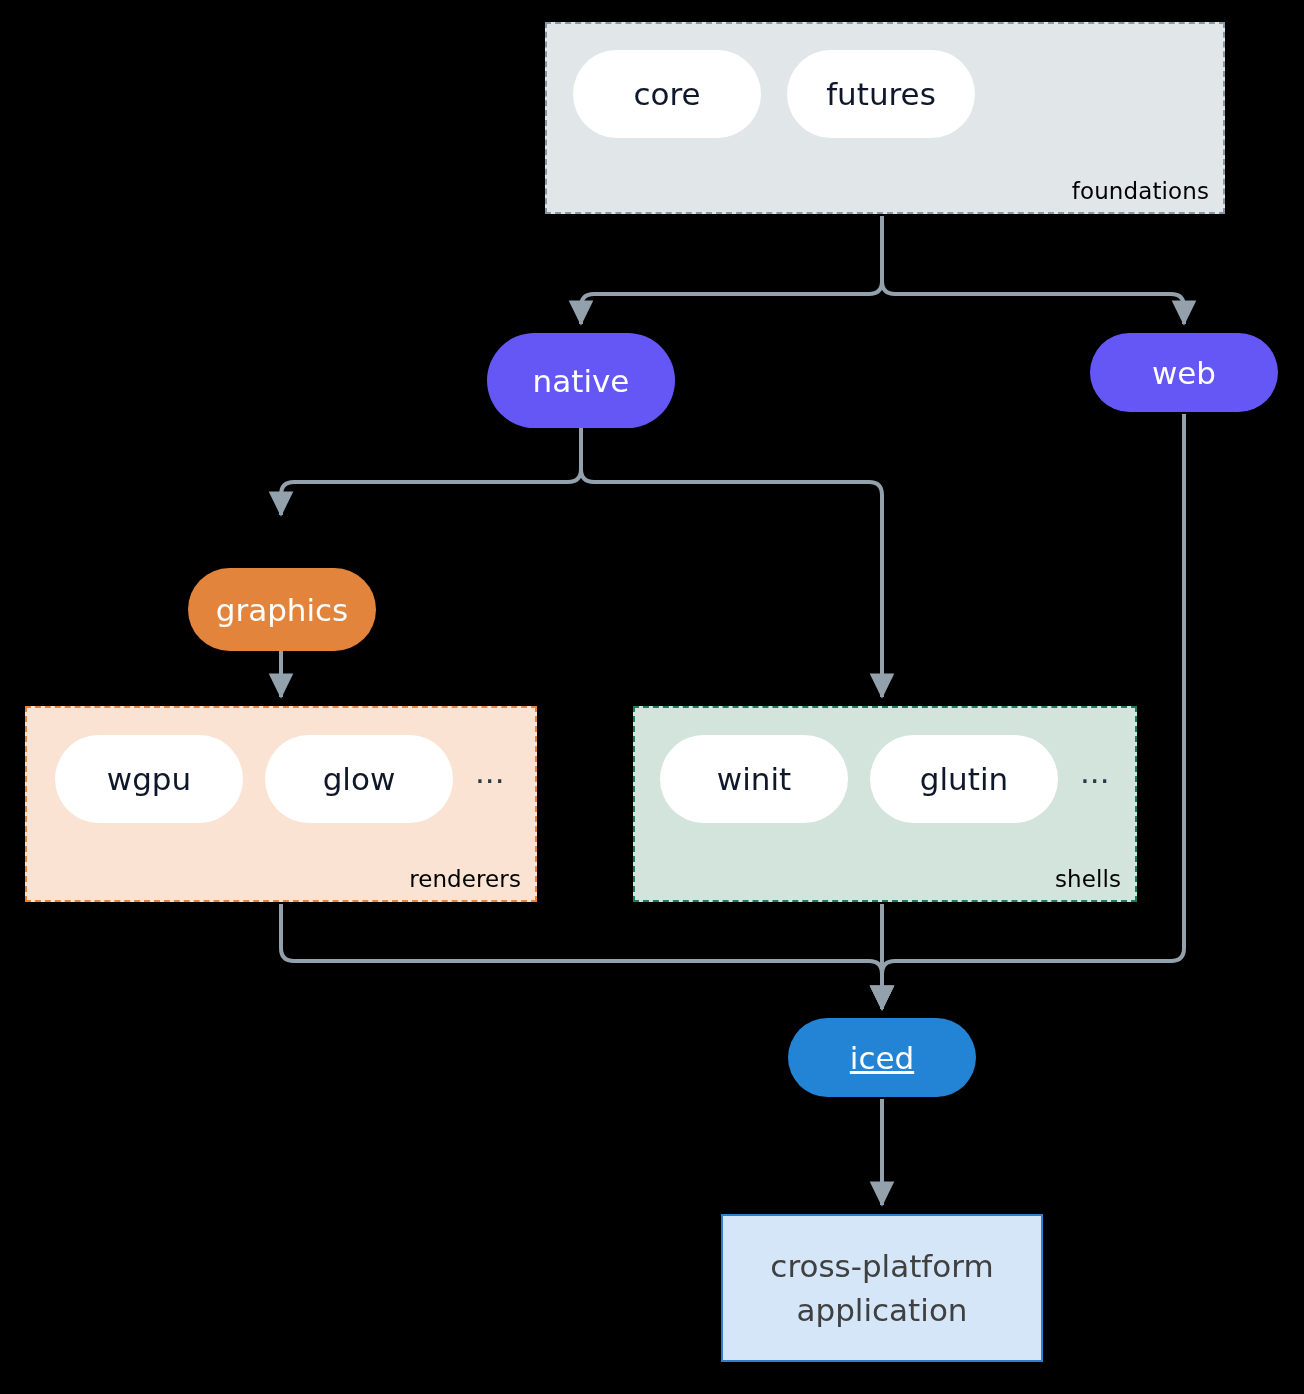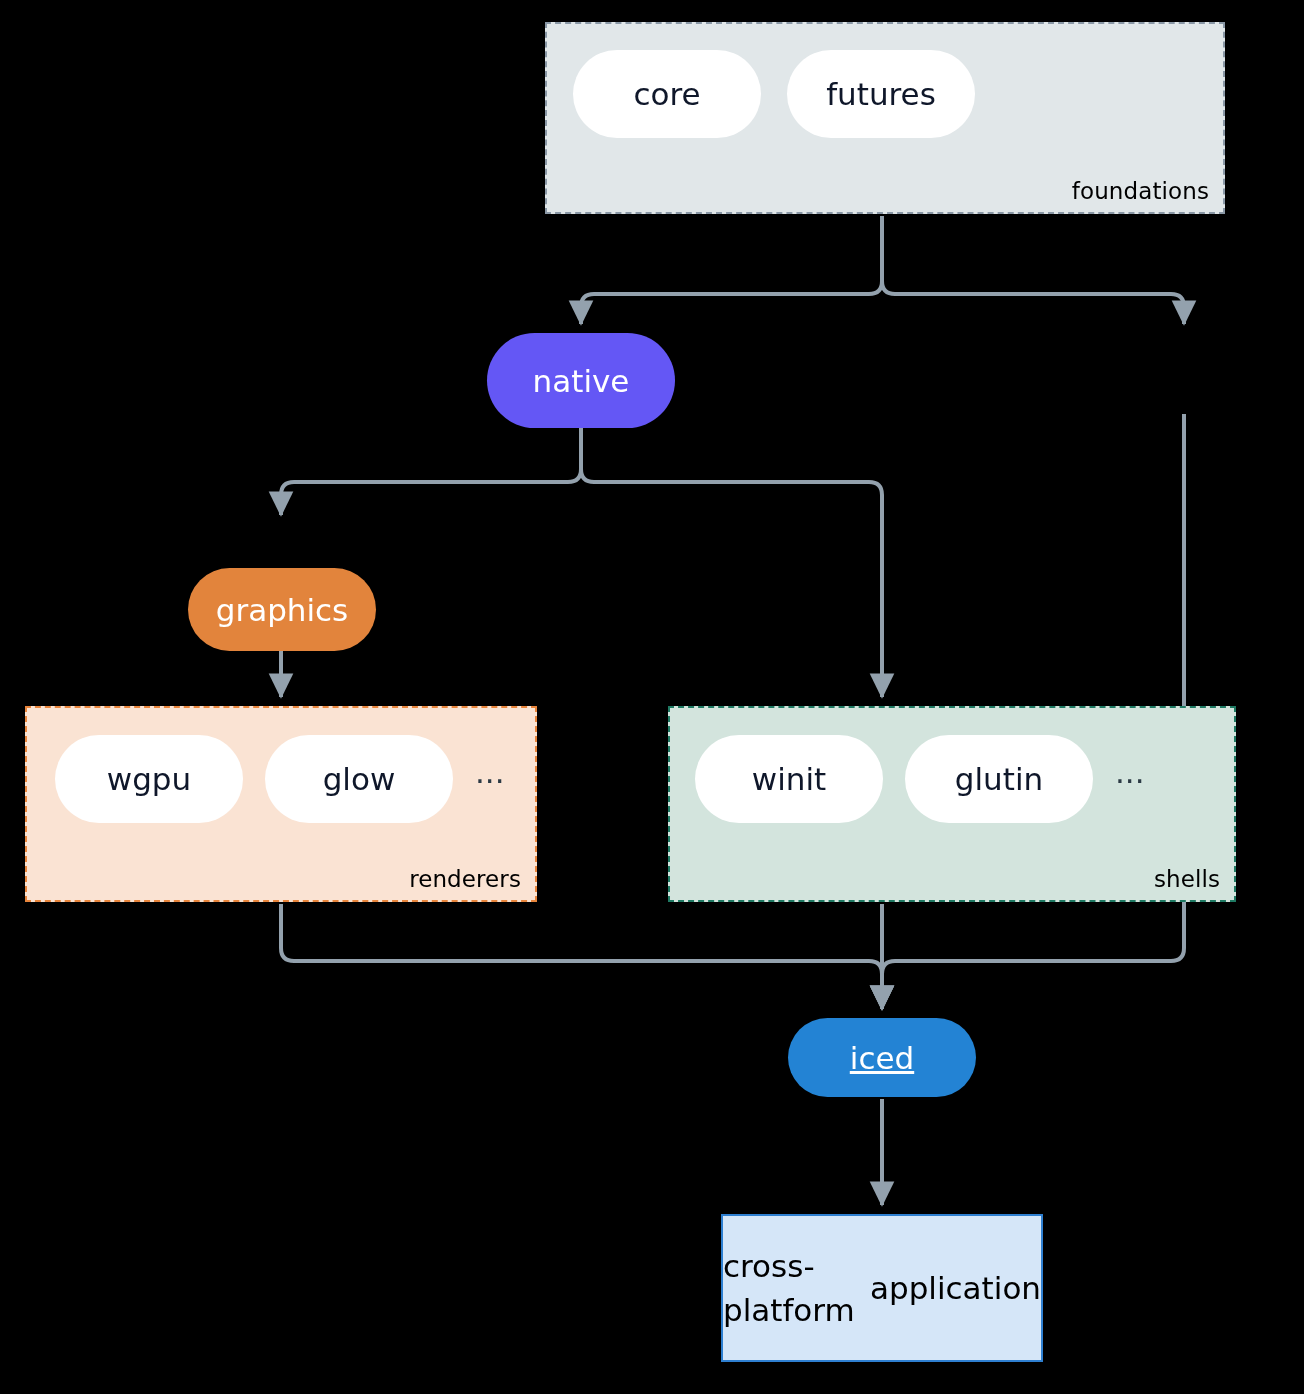--- a/index.html
+++ b/index.html
@@ -59,23 +59,23 @@
   #cluster-renderers {
     left: 25px;
     top: 706px;
     width: 512px;
     height: 196px;
     background: #fae3d3;
     border: 2px dashed #e8853c;
     padding-left: 22px;
   }
   #cluster-shells {
-    left: 668px;
+    left: 633px;
     top: 706px;
-    width: 568px;
+    width: 504px;
     height: 196px;
     background: #d3e4dd;
     border: 2px dashed #1f7a63;
   }
 
   
   .leaf-pill {
     background: #ffffff;
     border-radius: 999px;
     display: flex;
@@ -139,25 +139,25 @@
   #node-application {
     position: absolute;
     left: 721px;
     top: 1214px;
     width: 322px;
     height: 148px;
     background: #d5e6f8;
     border: 2px solid #2e7fd0;
     box-sizing: border-box;
     display: flex;
-    flex-direction: row;
+    flex-direction: column;
     align-items: center;
     justify-content: center;
     font-size: 31px;
-    color: #000000;
+    color: #404040;
     line-height: 1.42;
   }
 </style>
 </head>
 <body>
 
 <div id="canvas">
 
   <svg id="edges" width="1304" height="1394" viewBox="0 0 1304 1394" fill="none">
     <defs>
@@ -186,20 +186,21 @@
   <div class="cluster" id="cluster-foundations">
     <div class="cluster-items" style="left:26px; top:26px; gap:26px;">
       <div class="leaf-pill" style="width:188px;">core</div>
       <div class="leaf-pill" style="width:188px;">futures</div>
     </div>
     <div class="cluster-label">foundations</div>
   </div>
 
   <div class="node-pill" id="node-native">native</div>
 
+  <div class="node-pill" id="node-web">web</div>
 
   <div class="node-pill" id="node-graphics">graphics</div>
 
   <div class="cluster" id="cluster-renderers">
     <div class="cluster-items" style="left:28px; top:27px; gap:22px;">
       <div class="leaf-pill" style="width:188px;">wgpu</div>
       <div class="leaf-pill" style="width:188px;">glow</div>
       <div class="ellipsis">...</div>
     </div>
     <div class="cluster-label">renderers</div>

